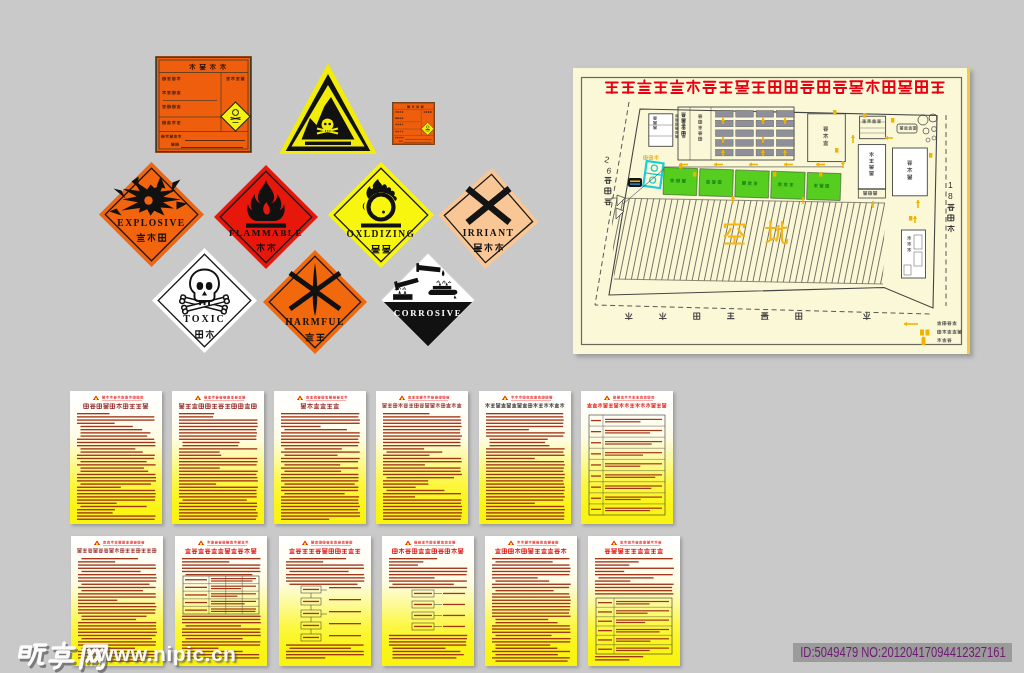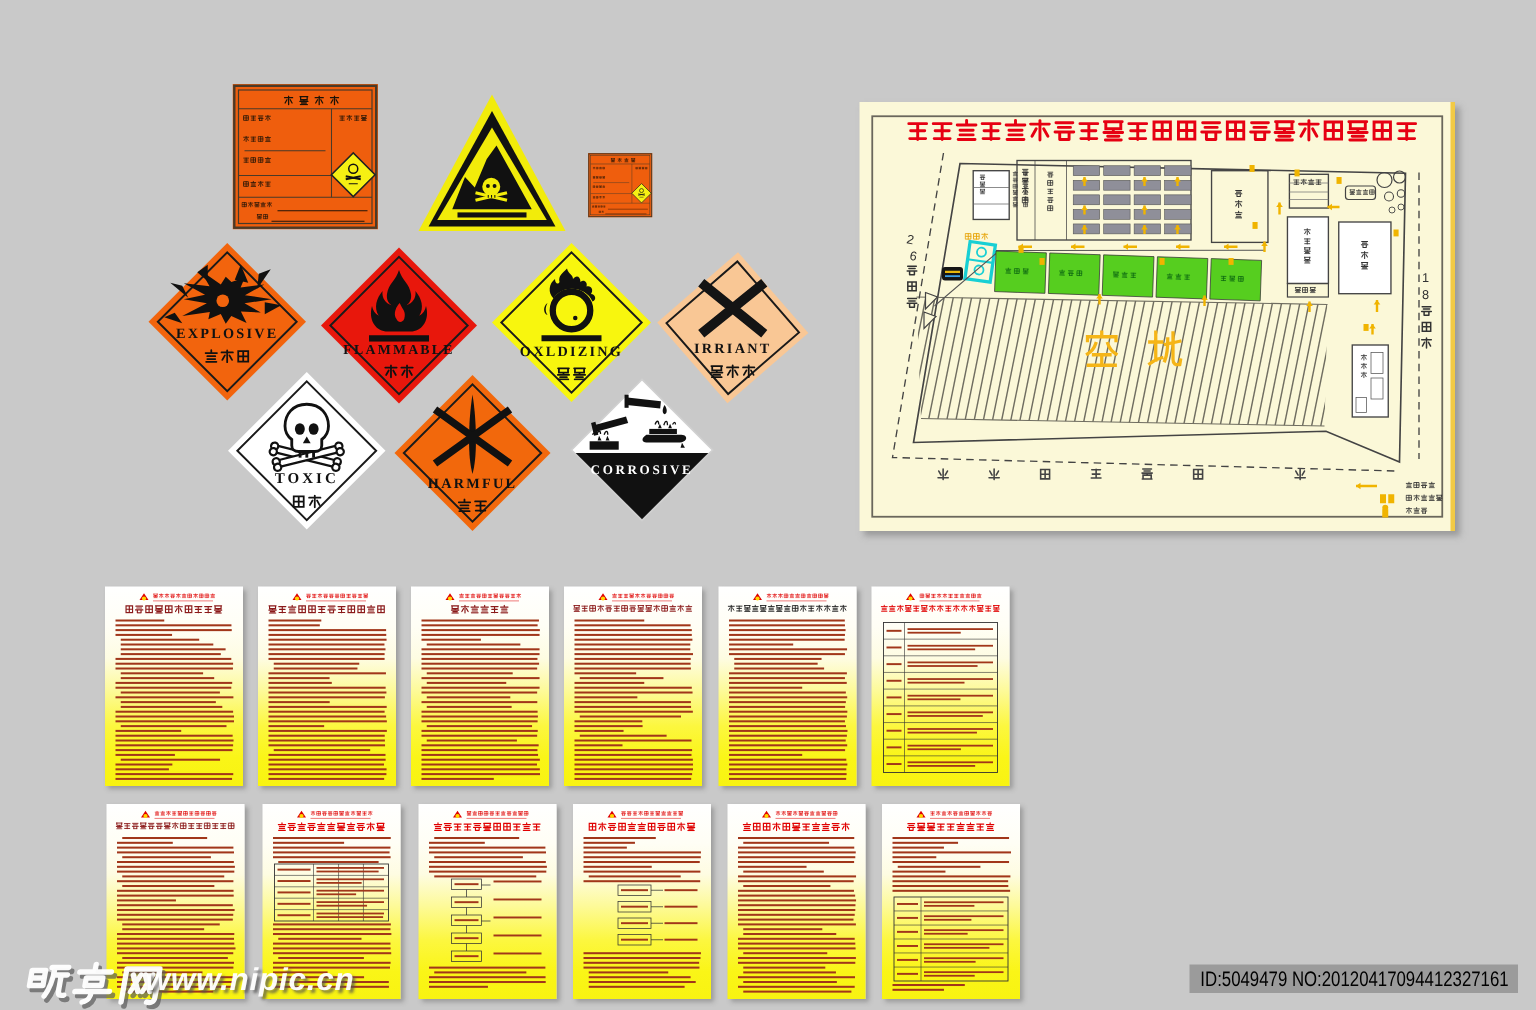--- a/index.html
+++ b/index.html
@@ -1553,15 +1553,15 @@
         <path d="M3 6 H12 V16 H3 Z M3 11 H12 M16 4 H27 M18 4 C18 12 17 18 14 23 M20 9 H27 M23 9 V19 C23 22 24 23 27 22.5" stroke="rgba(255,255,255,0.96)" stroke-width="3.6"></path>
       </g>
       <g transform="translate(43,3) scale(1.0)">
         <path d="M14 2 V5 M4 7 H25 M9 11 H20 V16 H9 Z M3 20 H26 M14 20 C14 24 13 26 9 27" stroke="rgba(255,255,255,0.96)" stroke-width="3.6"></path>
       </g>
       <g transform="translate(74,3) scale(1.0)">
         <path d="M4 5 H26 V24 C26 27 24 28 21 27 M4 5 V27 M9 9 L14 20 M14 9 L9 20 M17 9 L22 20 M22 9 L17 20" stroke="rgba(255,255,255,0.96)" stroke-width="3.6"></path>
       </g>
     </g>
   </svg>
-<div class="abs" style="left:97px;top:642px;width:300px;font-family:'Liberation Sans',sans-serif;font-weight:bold;font-style:italic;font-size:21px;color:rgba(255,255,255,0.96);text-shadow:2px 2px 2px rgba(80,80,80,0.75);letter-spacing:0.5px">www.nipic.cn</div>
-<div class="abs" style="left:793px;top:643px;width:219px;height:19px;background:#9b9b9b;color:#000000;text-align:center;line-height:19px">
+<div class="abs" style="left:97px;top:642px;width:300px;font-family:'Liberation Sans',sans-serif;font-weight:bold;font-size:21px;color:rgba(255,255,255,0.96);text-shadow:2px 2px 2px rgba(80,80,80,0.75);letter-spacing:0.5px">www.nipic.cn</div>
+<div class="abs" style="left:793px;top:643px;width:219px;height:19px;background:#9b9b9b;color:#701a75;text-align:center;line-height:19px">
     <span style="position:absolute;left:50%;top:0;transform:translateX(-50%) scaleX(0.8);white-space:nowrap;font-size:14px">ID:5049479 NO:20120417094412327161</span>
   </div>
 </body></html>

